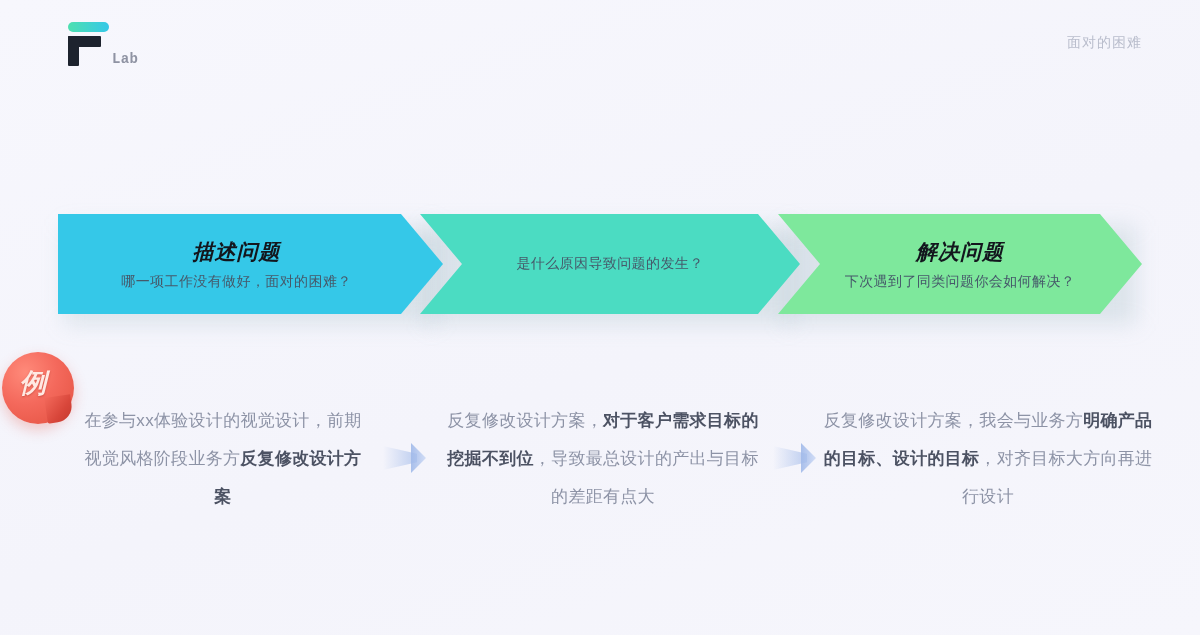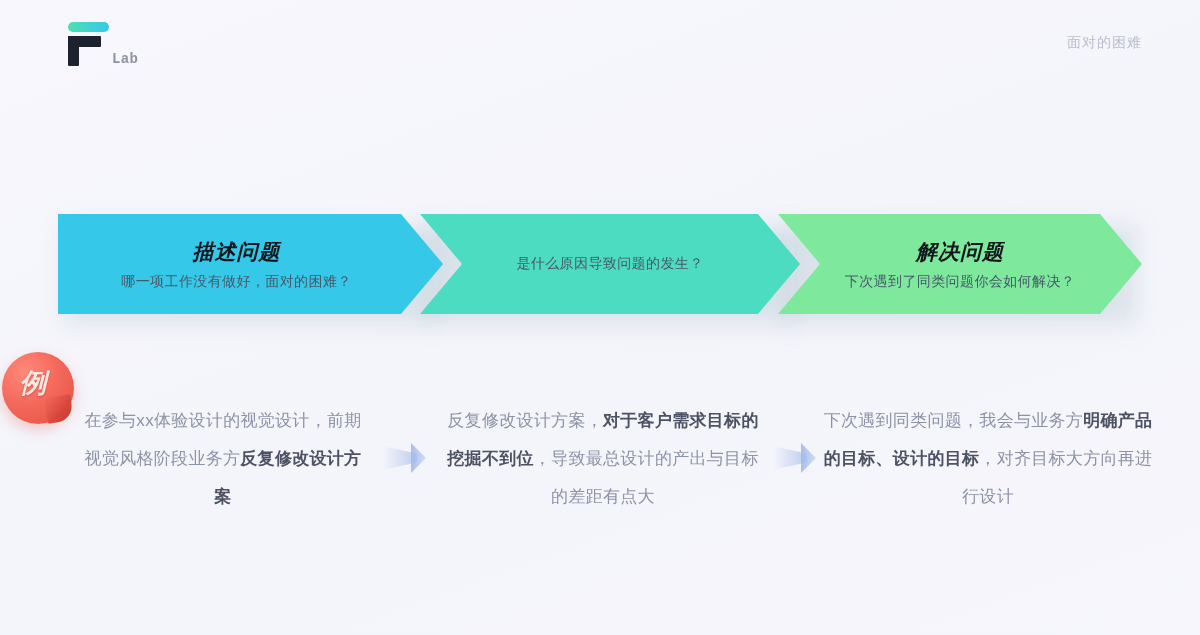--- a/index.html
+++ b/index.html
@@ -312,17 +312,17 @@
   </div>
 
   <div class="columns">
     <div class="col c1">
       <span>在参与xx体验设计的视觉设计，前期视觉风格阶段业务方</span><b>反复修改设计方案</b><span></span>
     </div>
     <div class="col c2">
       <span>反复修改设计方案，</span><b>对于客户需求目标的挖掘不到位</b><span>，导致最总设计的产出与目标的差距有点大</span>
     </div>
     <div class="col c3">
-      <span>下次遇到同类问题，我会与业务方</span><b>明确产品的目标、设计的目标</b><span>，对齐目标大方向再进行设计</span>
+      <span>反复修改设计方案，我会与业务方</span><b>明确产品的目标、设计的目标</b><span>，对齐目标大方向再进行设计</span>
     </div>
   </div>
 
 </div>
 
 </body></html>

